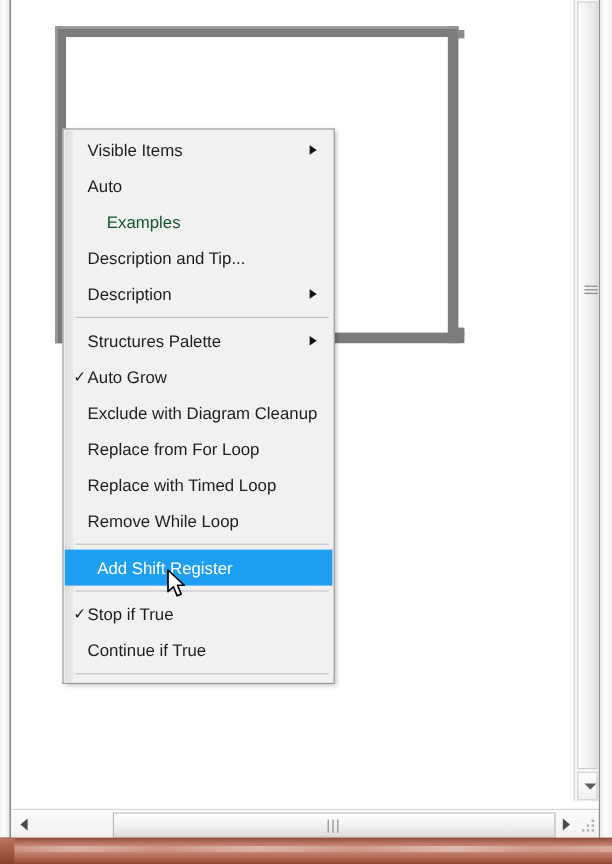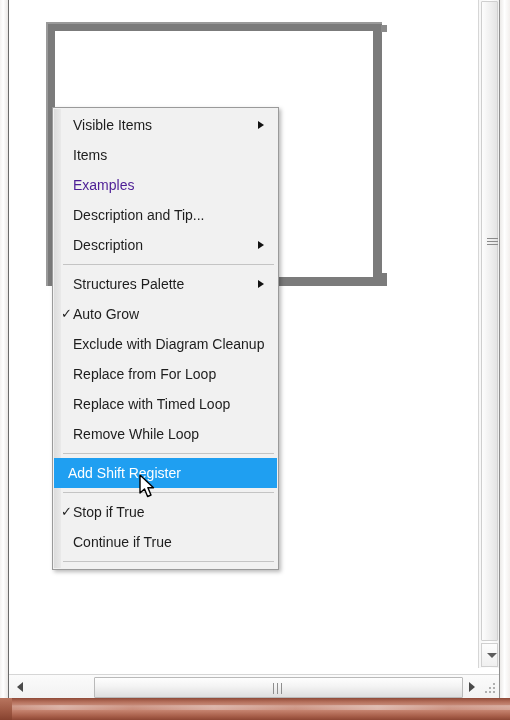--- a/index.html
+++ b/index.html
@@ -182,27 +182,27 @@
     height: 30px;
     line-height: 30px;
     padding-left: 20px;
     font-size: 14px;
     color: #1d1d1d;
     white-space: nowrap;
     cursor: default;
     z-index: 2;
   }
 
-  .menu-item.disabled { color: #4c1d95; }
+  .menu-item.disabled { color: #14532d; margin-left: 16px; }
 
   .menu-item.selected {
     background: #1f9ff1;
     color: #ffffff;
     margin: 0 1px;
-    padding-left: 14px;
+    padding-left: 27px;
   }
 
   .menu-check {
     position: absolute;
     left: 8px; top: 0;
     width: 12px;
     font-size: 13px;
     color: #1d1d1d;
     line-height: 30px;
   }
@@ -357,21 +357,21 @@
       <div class="loop-border-left-hl"></div>
       <div class="loop-interior"></div>
       <div class="loop-corner-nub"></div>
       <div class="loop-corner-nub-tr"></div>
     </div>
 
     <div class="context-menu">
       <div class="menu-gutter"></div>
       <div id="menu-items-host">
           <div class="menu-item"><span>Visible Items</span><span class="menu-arrow"></span></div>
-          <div class="menu-item"><span>Items</span></div>
+          <div class="menu-item"><span>Auto</span></div>
           <div class="menu-item disabled"><span>Examples</span></div>
           <div class="menu-item"><span>Description and Tip...</span></div>
           <div class="menu-item"><span>Description</span><span class="menu-arrow"></span></div>
           <div class="menu-sep"></div>
           <div class="menu-item"><span>Structures Palette</span><span class="menu-arrow"></span></div>
           <div class="menu-item"><span class="menu-check">✓</span><span>Auto Grow</span></div>
           <div class="menu-item"><span>Exclude with Diagram Cleanup</span></div>
           <div class="menu-item"><span>Replace from For Loop</span></div>
           <div class="menu-item"><span>Replace with Timed Loop</span></div>
           <div class="menu-item"><span>Remove While Loop</span></div>

